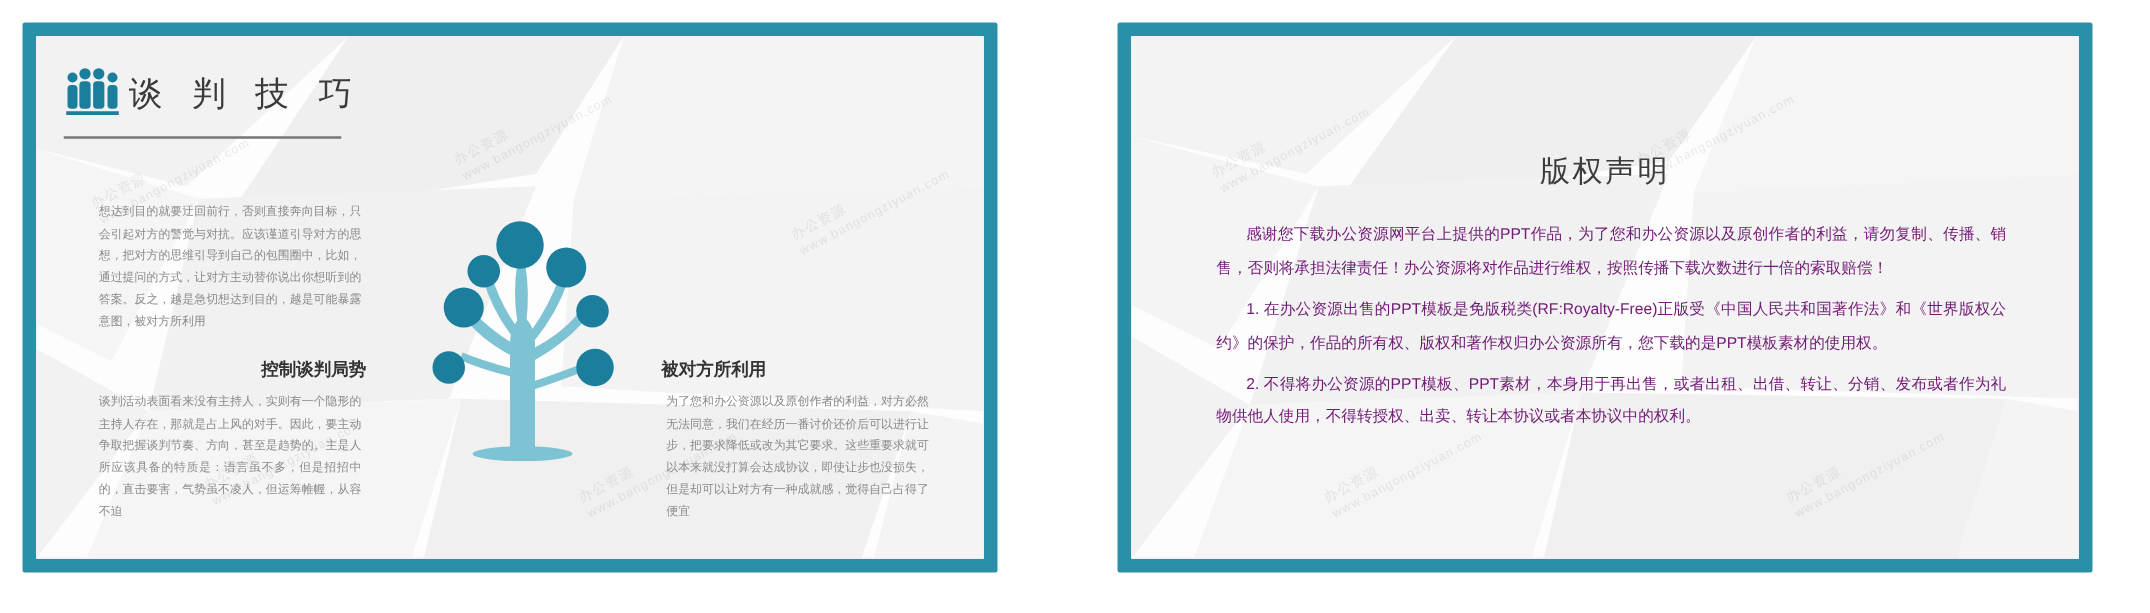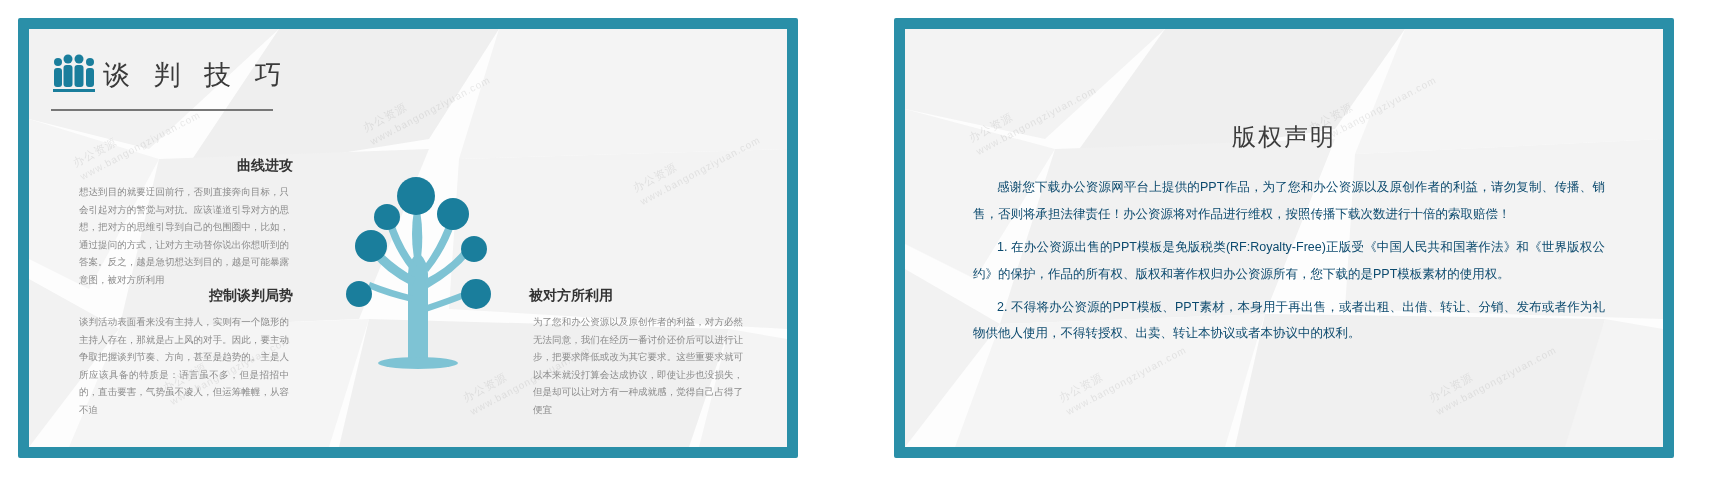--- a/index.html
+++ b/index.html
@@ -128,21 +128,21 @@
     font-weight: normal;
     letter-spacing: 2px;
   }
   .copy-body {
     position: absolute;
     left: 68px;
     right: 58px;
     top: 145px;
     font-size: 12.5px;
     line-height: 2.15;
-    color: #0c4a6e;
+    color: #701a75;
     text-align: justify;
   }
   .copy-body p { margin: 0 0 6px 0; text-indent: 0; }
   .copy-body p.indent { text-indent: 24px; }
 </style>
 </head>
 <body>
 
 <div class="deck">
 
@@ -190,21 +190,20 @@
             <circle cx="39" cy="9" r="4"></circle>
               <rect x="35" y="15" width="8" height="19" rx="3"></rect>
             <rect x="2" y="36" width="42" height="3"></rect>
           </g>
         </svg>
         <div class="slide-title">谈 判 技 巧</div>
       </div>
       <div class="title-underline"></div>
 
       <div class="block right-align b-curve">
-        <h3>曲线进攻</h3>
         <p>想达到目的就要迂回前行，否则直接奔向目标，只会引起对方的警觉与对抗。应该谨道引导对方的思想，把对方的思维引导到自己的包围圈中，比如，通过提问的方式，让对方主动替你说出你想听到的答案。反之，越是急切想达到目的，越是可能暴露意图，被对方所利用</p>
       </div>
 
       <div class="block right-align b-ctrl">
         <h3>控制谈判局势</h3>
         <p>谈判活动表面看来没有主持人，实则有一个隐形的主持人存在，那就是占上风的对手。因此，要主动争取把握谈判节奏、方向，甚至是趋势的。主是人所应该具备的特质是：语言虽不多，但是招招中的，直击要害，气势虽不凌人，但运筹帷幄，从容不迫</p>
       </div>
 
 
       <div class="block b-step">

